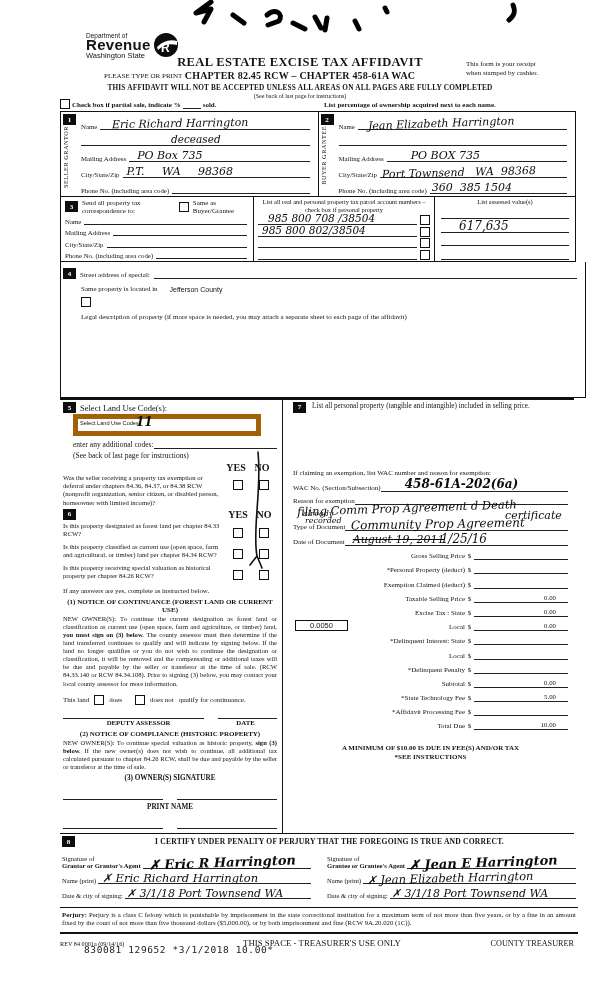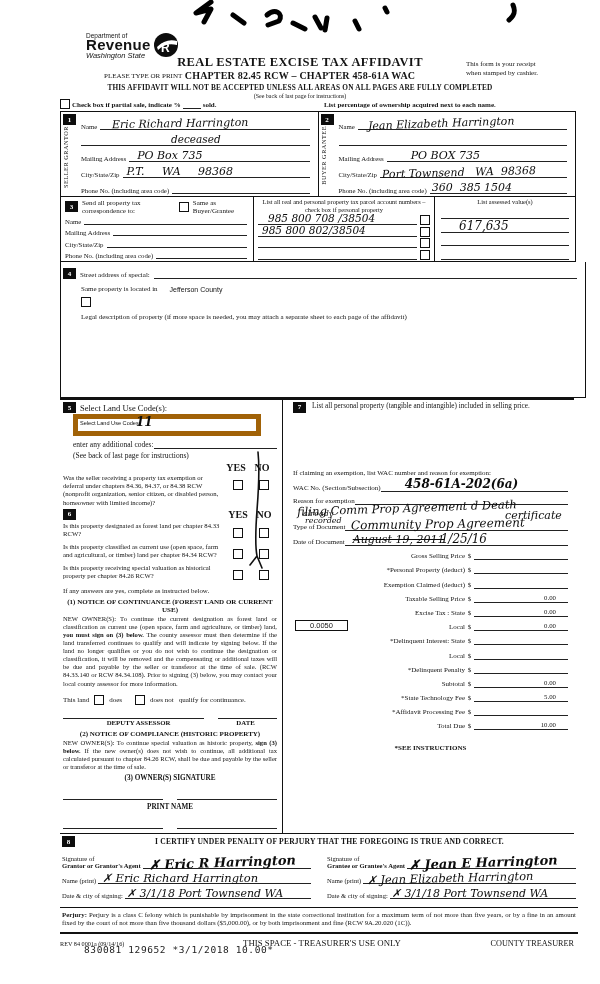--- a/index.html
+++ b/index.html
@@ -3,21 +3,21 @@
 <meta charset="utf-8">
 <style>
   html,body{margin:0;padding:0;background:#e8e8e8;}
   .page{width:600px;height:984px;background:#ffffff;position:relative;overflow:hidden;
         font-family:"Liberation Serif",serif;color:#141414;}
   .abs{position:absolute;}
   
   .topzone{position:relative;height:100px;}
   .logo-dept{font-size:6.5px;font-family:"Liberation Sans",sans-serif;}
   .logo-rev{font-size:15px;font-weight:bold;font-family:"Liberation Sans",sans-serif;letter-spacing:0.3px;line-height:12px;}
-  .logo-ws{font-size:7.5px;font-style:italic;font-family:"Liberation Sans",sans-serif;}
+  .logo-ws{font-size:7.5px;font-family:"Liberation Sans",sans-serif;}
   .title{font-size:12.5px;font-weight:bold;letter-spacing:0.4px;text-align:center;}
   .subtitle{font-size:10px;font-weight:bold;text-align:center;letter-spacing:0.2px;}
   .receipt{font-size:7px;text-align:left;line-height:9px;}
   .ptp{font-size:7px;}
   .notacc{font-size:7.3px;font-weight:bold;text-align:center;letter-spacing:0.2px;}
   .seeback{font-size:6px;text-align:center;}
   
   .formw{margin-left:60px;width:514px;}
   .cb{display:inline-block;width:8px;height:8px;border:1px solid #111;background:#fff;vertical-align:middle;flex:none;}
   .badge{width:13px;height:11px;background:#0d0d0d;color:#fff;font-size:7px;font-weight:bold;
@@ -526,20 +526,21 @@
         </div>
       <div class="feerow">
           <span class="feelab">Total Due</span>
           <span class="dollar">$</span>
           <span class="ln">
             <span class="feeval">10.00</span>
           </span>
         </div>
 
       <div class="minnote">
+        <div>A MINIMUM OF $10.00 IS DUE IN FEE(S) AND/OR TAX</div>
         <div>*SEE INSTRUCTIONS</div>
       </div>
     </div>
   </div>
 
   <div class="formw sec8">
     <div class="certline">
       <span class="badge">8</span>
       <span class="cert">I CERTIFY UNDER PENALTY OF PERJURY THAT THE FOREGOING IS TRUE AND CORRECT.</span>
     </div>

